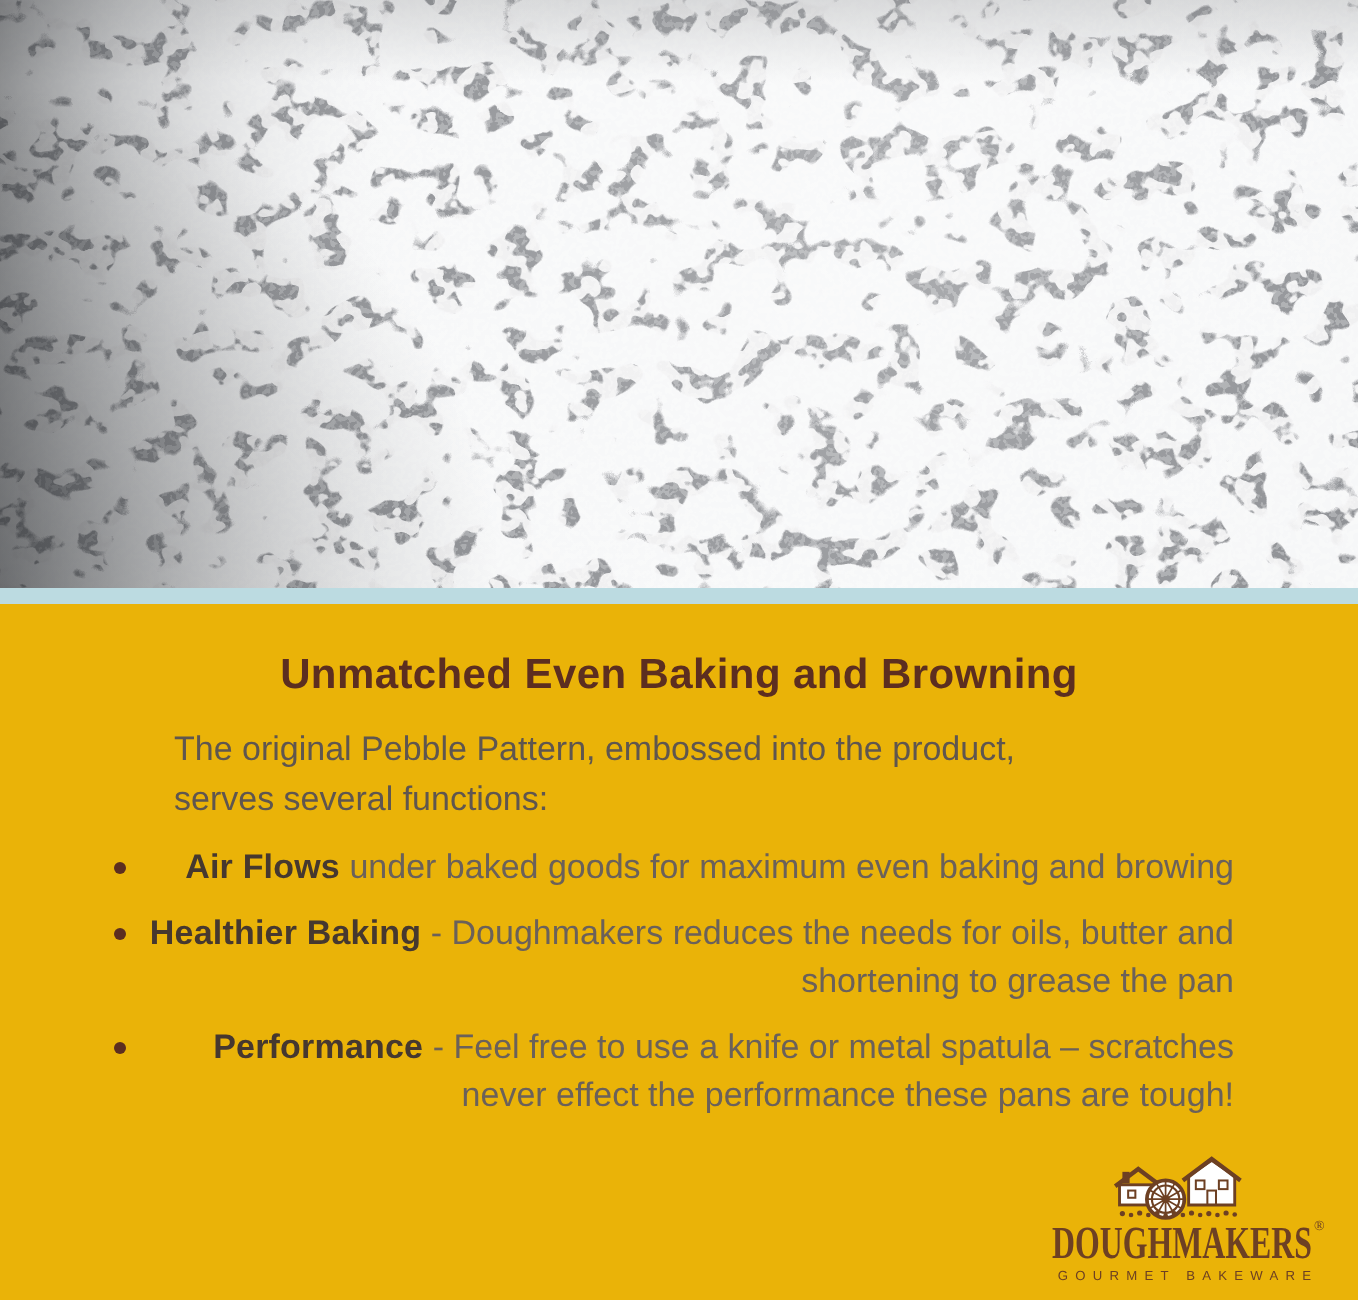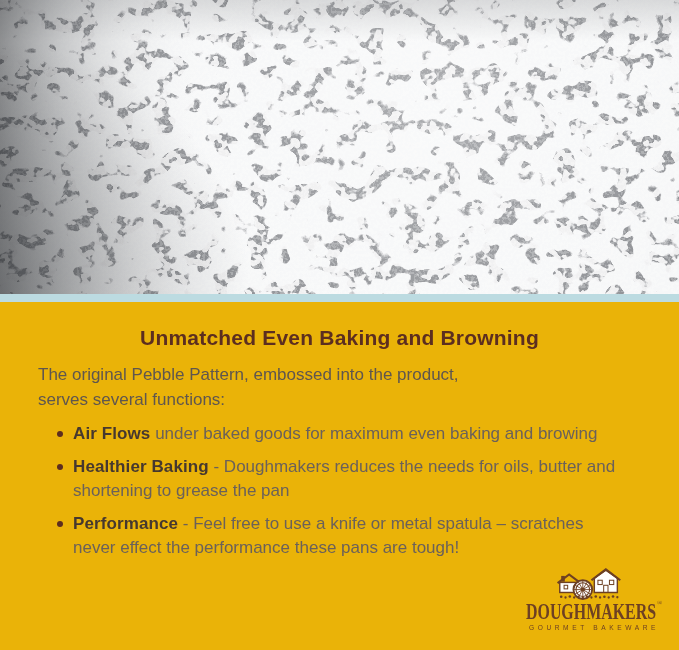--- a/index.html
+++ b/index.html
@@ -18,46 +18,47 @@
   .content{position:absolute;top:302px;left:0;right:0;bottom:0;}
   h1.headline{
     margin:23px 20px 0;
     text-align:center;
     font-size:21px;line-height:26px;
     font-weight:bold;letter-spacing:.2px;
     color:#5c2e20;
   }
   h1.headline .h-line{display:block;}
   p.intro{
-    margin:11px 38px 0;
+    margin:11px 87px 0;
     width:470px;
     font-size:17px;line-height:25px;
     color:#5f564f;
   }
   ul.bullets{
     margin:10px 0 0 57px;
     padding:0;width:560px;
     list-style:none;
   }
   ul.bullets li{
     position:relative;
     padding-left:16px;
     margin-bottom:9px;
     font-size:17px;line-height:24px;
     color:#6b615a;
+    text-align:right;
   }
   ul.bullets li::before{
     content:"";
     position:absolute;left:0;top:9px;
     width:6px;height:6px;border-radius:50%;
     background:#5c2e20;
   }
   ul.bullets li strong{color:#46382f;font-weight:bold;letter-spacing:.1px;}
   
-  .logo{position:absolute;right:13px;bottom:17px;width:142px;height:66px;}
+  .logo{position:absolute;right:13px;bottom:7px;width:142px;height:66px;}
   .logo svg{display:block;}
 </style>
 </head>
 <body>
 
 <div class="canvas">
 
   <div class="hero">
     <svg width="679" height="294" viewBox="0 0 679 294" preserveAspectRatio="none" aria-hidden="true">
       <defs>

